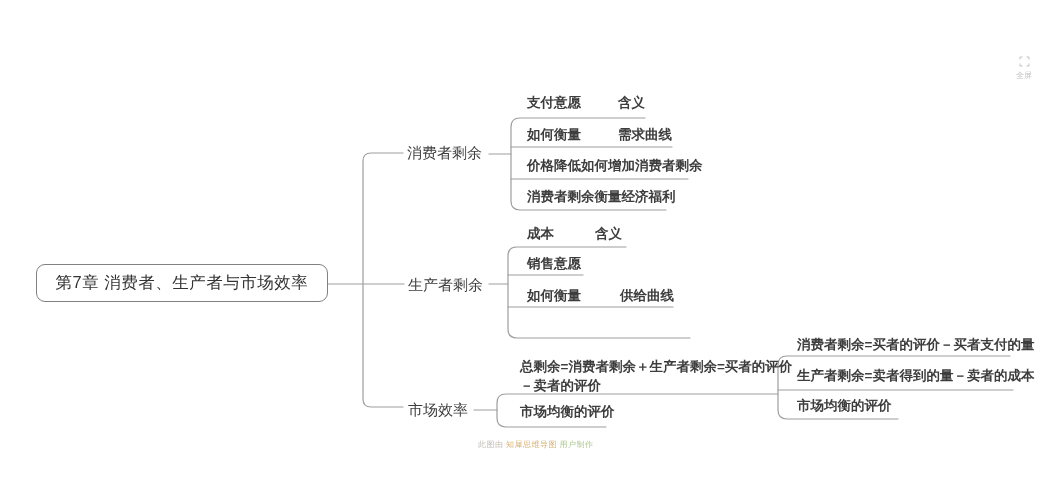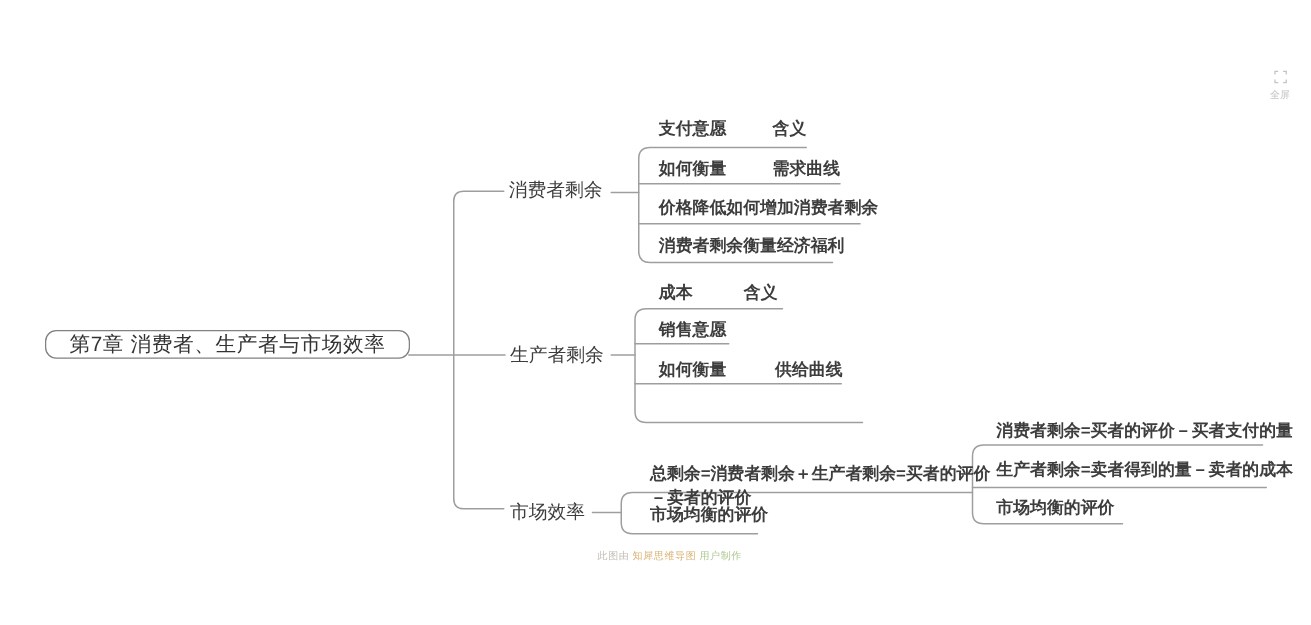--- a/index.html
+++ b/index.html
@@ -17,31 +17,31 @@
     white-space:nowrap;
     color:#3d3d3d;
     font-size:13.5px;
     line-height:16px;
     cursor:default;
     font-weight:bold;
   }
   .branch-label{font-size:15px;line-height:18px;font-weight:500;}
   .root-box{
     position:absolute;
-    left:36px;top:264px;width:292px;height:23px;
+    left:36px;top:264px;width:292px;height:38px;
     border:1.5px solid #818181;
     border-radius:9px;
     display:flex;align-items:center;justify-content:center;
     box-sizing:border-box;
     background:#ffffff;
   }
   .root-box .root-title{
     font-size:16.5px;color:#333333;letter-spacing:.5px;font-weight:500;
   }
-  .two-line{line-height:19px;margin-top:12px;}
+  .two-line{line-height:19px;}
   #fullscreen-control{
     position:absolute;left:1016px;top:56px;
     display:flex;align-items:center;gap:3px;
     color:#c4c4c4;font-size:8px;line-height:11px;flex-direction:column;
   }
   #watermark{
     position:absolute;left:478px;top:440px;
     font-size:8px;line-height:10px;letter-spacing:.5px;
     opacity:.8;white-space:nowrap;font-family:Liberation Serif, serif;
   }

